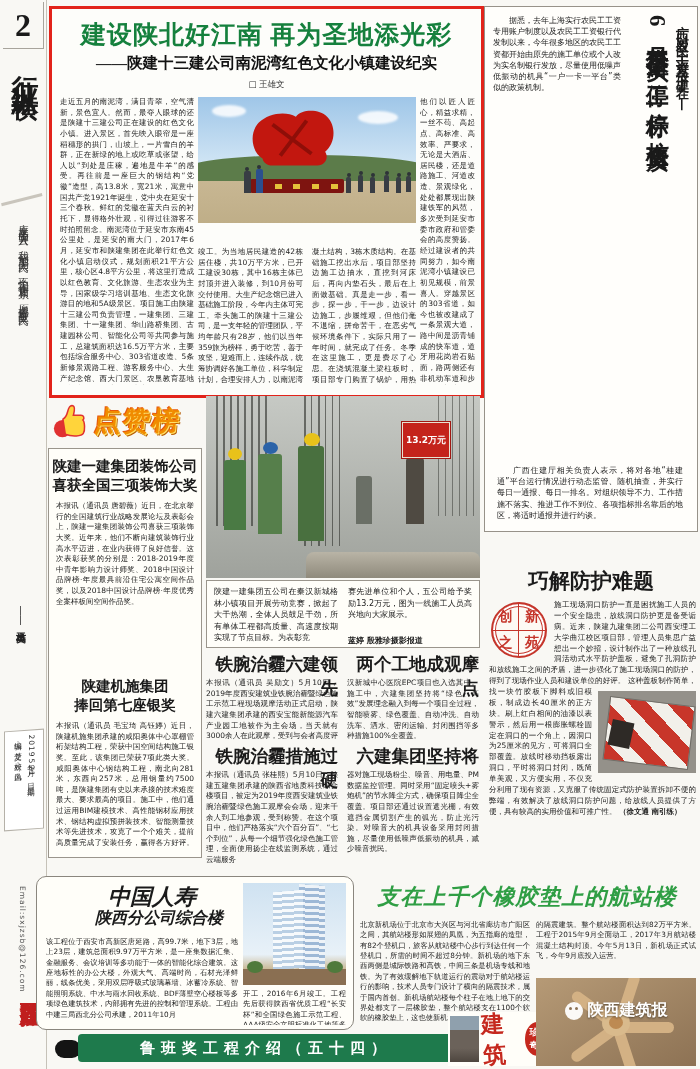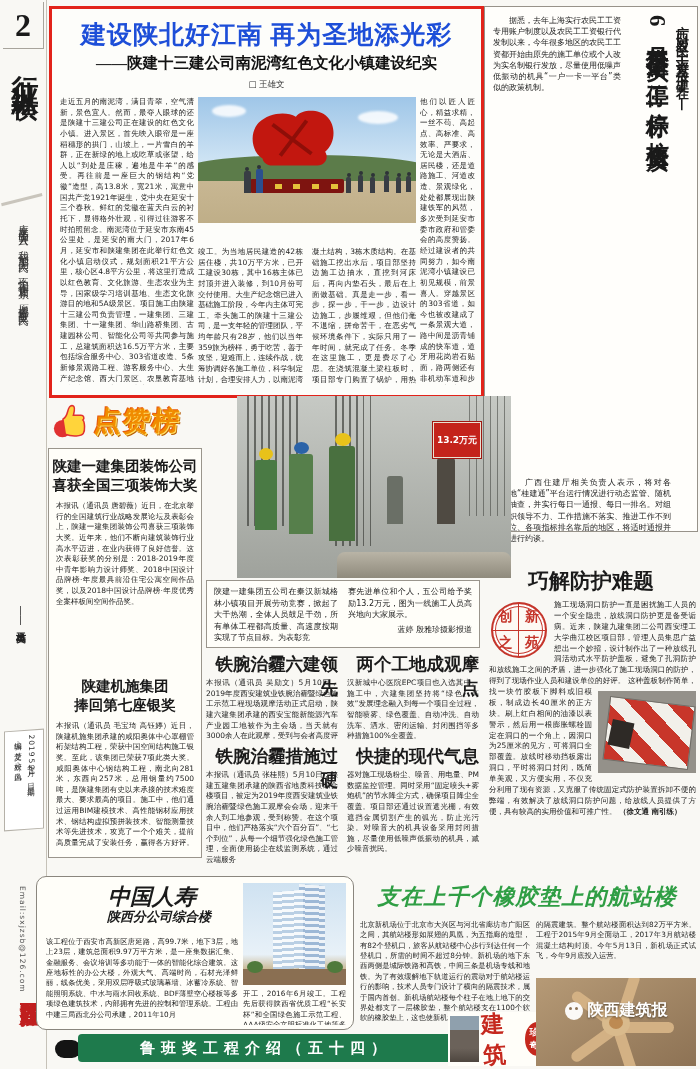--- a/index.html
+++ b/index.html
@@ -22,21 +22,21 @@
   #side-quote{left:16px;top:216px;height:380px;font-size:10.5px;letter-spacing:2px;color:#333;}
   #side-author{left:14px;top:606px;height:110px;font-size:9.5px;font-weight:bold;color:#222;}
   #side-edit{left:4px;top:730px;width:40px;height:100px;border:1px solid #b5b1a8;background:#fff;
              display:flex;justify-content:center;gap:3px;padding-top:4px;box-sizing:border-box;transform:skewY(-4deg);}
   #side-edit .ln{writing-mode:vertical-rl;font-size:7.5px;color:#333;letter-spacing:1px;}
   #side-email{left:18px;top:886px;height:86px;font-size:7.5px;color:#555;letter-spacing:1px;}
   #masthead{left:5px;top:984px;width:38px;height:84px;font-size:23px;font-weight:900;color:#c01f1f;line-height:1;letter-spacing:0;}
 
   
   #lead-box{left:49px;top:6px;width:429px;height:386px;border:3px solid #e2231a;background:#fdfdfa;}
-  #lead-head{left:0;top:9px;width:100%;font-size:25px;font-weight:900;color:#1d4ed8;letter-spacing:1px;}
+  #lead-head{left:0;top:9px;width:100%;font-size:25px;font-weight:900;color:#15803d;letter-spacing:1px;}
   #lead-sub{left:0;top:44px;width:100%;font-size:15.5px;font-weight:bold;color:#111;}
   #lead-byline{left:0;top:70px;width:100%;font-size:8.5px;color:#333;}
   #lead-c1{left:8px;top:88px;width:134px;height:288px;}
   #lead-photo{left:146px;top:88px;width:218px;height:126px;background:linear-gradient(#9fc6e8 0%,#cfe4f4 52%,#dfe8d8 58%,#c9b894 62%,#bfae88 100%);}
   .cloud{position:absolute;background:#fff;border-radius:50%;opacity:.85;filter:blur(1px);}
   #hills{position:absolute;left:-10px;top:58px;width:240px;height:26px;background:#5c7c4a;border-radius:50% 50% 0 0;}
   #emblem{position:absolute;left:40px;top:8px;width:108px;height:78px;}
   #emblem-base{position:absolute;left:52px;top:82px;width:94px;height:14px;background:#7e1410;border-radius:2px;
                display:flex;align-items:center;justify-content:space-around;}
   #emblem-base i{width:7px;height:5px;background:#e3c23a;display:block;}
@@ -46,21 +46,21 @@
             display:flex;justify-content:space-between;align-items:center;}
   #lead-c2{left:146px;top:238px;width:105px;height:138px;}
   #lead-c3{left:260px;top:238px;width:104px;height:138px;}
   #lead-c4{left:368px;top:88px;width:55px;height:288px;}
 
   
   #wage-box{left:484px;top:6px;width:212px;height:524px;border:1.5px solid #979289;background:#fffefb;}
   #wage-body{left:8px;top:8px;width:128px;height:444px;font-size:8px;}
   #wage-body p{margin:0 0 2px 0;text-indent:2em;line-height:1.4;text-align:justify;}
   #wage-wide{left:8px;top:454px;width:194px;height:60px;font-size:8px;}
-  #wage-wide p{margin:16px;text-indent:2em;line-height:1.4;text-align:justify;}
+  #wage-wide p{margin:4px;text-indent:2em;line-height:1.4;text-align:justify;}
   #wage-head{left:138px;top:8px;width:46px;height:446px;font-size:23px;font-weight:900;line-height:1.05;letter-spacing:2px;}
   #wage-kicker{left:186px;top:8px;width:20px;height:340px;font-size:13px;font-weight:bold;letter-spacing:5px;}
 
   
   #innov-h1{left:484px;top:540px;width:214px;font-size:21px;font-weight:900;}
   #innov-h2{left:484px;top:567px;width:214px;font-size:21px;font-weight:900;font-family:Liberation Mono, monospace;}
   #innov-body{left:489px;top:600px;width:207px;height:262px;font-size:7.5px;line-height:1.45;text-align:justify;}
   #innov-seal{float:left;width:52px;height:52px;margin:2px 7px 3px 2px;border:2px solid #c5352b;border-radius:50%;
               box-shadow:inset 0 0 0 2px #fff,inset 0 0 0 3px #c5352b;display:grid;grid-template-columns:1fr 1fr;
               background:#fdf9f4;}
@@ -79,45 +79,45 @@
   #praise-text{font-size:27px;font-weight:900;color:#f08c00;letter-spacing:2px;transform:skewX(-5deg);
                text-shadow:1px 1px 0 #ffe066,-1px -1px 0 #e8590c,2px 2px 0 #b55b00;}
   #praise-box{left:48px;top:448px;width:152px;height:408px;border:1px solid #9a958c;background:#fffef9;}
   .pr-title{position:absolute;left:0;width:100%;text-align:center;font-size:14.5px;font-weight:900;}
   #pr1-t1{top:8px;}  #pr1-t2{top:27px;}
   #pr1-body{position:absolute;left:7px;top:52px;width:138px;height:168px;}
   #pr2-t1{top:228px;} #pr2-t2{top:247px;}
   #pr2-body{position:absolute;left:7px;top:272px;width:138px;height:128px;}
 
   
-  #comp-photo{left:206px;top:396px;width:274px;height:182px;background:linear-gradient(#c6c9c4,#9fa29c);margin-left:31px;}
+  #comp-photo{left:206px;top:396px;width:274px;height:182px;background:linear-gradient(#c6c9c4,#9fa29c);}
   .rebar{position:absolute;top:0;background:repeating-linear-gradient(90deg,rgba(55,57,52,.65) 0 1.5px,transparent 1.5px 7px);}
   .worker{position:absolute;border-radius:3px 3px 0 0;}
   .helm{position:absolute;border-radius:50%;}
   #comp-sign{position:absolute;left:196px;top:26px;width:46px;height:34px;background:#c4231b;border:1px solid #e8e2d2;
              color:#fff;font-size:9px;font-weight:bold;display:flex;align-items:center;justify-content:center;
              box-shadow:0 0 0 1px #a01812;}
   #comp-cap{left:206px;top:580px;width:274px;height:68px;border:1px solid #9a958c;background:#fffef9;
             display:flex;gap:10px;padding:5px 7px;box-sizing:border-box;}
   #comp-cap .cc{font-size:8px;line-height:1.45;text-align:justify;flex:1;}
-  #comp-credit{display:block;text-align:right;font-weight:normal;margin-top:3px;}
+  #comp-credit{display:block;font-weight:bold;margin-top:14px;}
 
   
   .hl{position:absolute;font-size:17.5px;font-weight:900;text-align:right;width:132px;}
   #sx-hl1{left:206px;top:652px;} #sx-hl2{left:347px;top:652px;}
   #sx-c1{left:206px;top:678px;width:132px;height:62px;}
   #sx-c2{left:347px;top:678px;width:132px;height:62px;}
   #wj-hl1{left:206px;top:744px;} #wj-hl2{left:347px;top:744px;}
   #wj-c1{left:206px;top:770px;width:132px;height:100px;}
   #wj-c2{left:347px;top:770px;width:132px;height:100px;}
 
   
   #luban-box{left:36px;top:876px;width:316px;height:152px;border:1.5px solid #8a867e;border-radius:10px;background:#fffef9;}
   #luban-t1{left:10px;top:5px;width:210px;font-size:22px;font-weight:900;font-style:italic;text-align:center;}
-  #luban-t2{left:2px;top:31px;width:240px;font-size:13px;font-weight:900;font-style:italic;text-align:center;}
+  #luban-t2{left:2px;top:31px;width:240px;font-size:16px;font-weight:900;font-style:italic;text-align:center;}
   #luban-c1{left:9px;top:60px;width:192px;height:86px;font-size:7.3px;}
   #luban-photo{left:206px;top:6px;width:103px;height:102px;background:linear-gradient(#cfe2f1,#e8f1f8 70%,#c9b894 85%,#8a6f52);}
   .tower{position:absolute;}
   #luban-c2{left:206px;top:112px;width:103px;height:36px;font-size:7.3px;}
   #luban-banner{left:78px;top:1034px;width:376px;height:28px;background:#1e7a4c;border-radius:4px;color:#fff;
                 font-size:15px;font-weight:bold;letter-spacing:6px;display:flex;align-items:center;justify-content:center;}
   #corner-pill{left:55px;top:1040px;width:26px;height:18px;border-radius:9px;background:#141414;}
 
   
   #term-title{left:356px;top:882px;width:342px;font-size:22px;font-weight:900;font-style:italic;color:#2f9e44;text-align:center;letter-spacing:1px;}
@@ -258,21 +258,21 @@
       <span id="comp-credit">蓝婷 殷雅珍摄影报道</span>
     </div>
   </div>
 
   <div id="sx-hl1" class="hl serif">铁腕治霾六建领先</div>
   <div id="sx-hl2" class="hl serif">两个工地成观摩点</div>
   <div id="sx-c1" class="abs body-text">本报讯（通讯员 吴励文）5月10日，2019年度西安建筑业铁腕治霾暨绿色施工示范工程现场观摩活动正式启动，陕建六建集团承建的西安宝能新能源汽车产业园工地被作为主会场，当天就有3000余人在此观摩，受到与会者高度评价。本次观摩共有7个工地，六建集团承建的秦</div>
   <div id="sx-c2" class="abs body-text">汉新城中心医院EPC项目也入选其中。施工中，六建集团坚持将“绿色、高效”发展理念融入到每一个项目全过程，智能喷雾、绿色覆盖、自动冲洗、自动洗车、洒水、密闭运输、封闭围挡等多种措施100%全覆盖。</div>
 
   <div id="wj-hl1" class="hl serif">铁腕治霾措施过硬</div>
-  <div id="wj-hl2" class="hl serif">快捷的现代气息</div>
+  <div id="wj-hl2" class="hl serif">六建集团坚持将</div>
   <div id="wj-c1" class="abs body-text">本报讯（通讯员 张桂熙）5月10日，陕建五建集团承建的陕西省地质科技综合楼项目，被定为2019年度西安建筑业铁腕治霾暨绿色施工观摩会会场，迎来千余人到工地参观，受到称赞。在这个项目中，他们严格落实“六个百分百”、“七个到位”，从每一个细节强化绿色施工管理，全面使用扬尘在线监测系统，通过云端服务</div>
   <div id="wj-c2" class="abs body-text">器对施工现场粉尘、噪音、用电量、PM数据监控管理。同时采用“固定喷头+雾炮机”的节水降尘方式，确保项目降尘全覆盖。项目部还通过设置遮光棚，有效遮挡金属切割产生的弧光，防止光污染。对噪音大的机具设备采用封闭措施，尽量使用低噪声低振动的机具，减少噪音扰民。</div>
 
   <div id="luban-box" class="abs">
     <div id="luban-t1" class="abs serif">中国人寿</div>
     <div id="luban-t2" class="abs serif">陕西分公司综合楼</div>
     <div id="luban-c1" class="abs body-text">该工程位于西安市高新区唐延路，高99.7米，地下3层，地上23层，建筑总面积9.97万平方米，是一座集数据汇集、金融服务、会议培训等多功能于一体的智能化综合建筑。这座地标性的办公大楼，外观大气、高端时尚，石材光泽鲜丽，线条优美，采用双层呼吸式玻璃幕墙、冰蓄冷系统、智能照明系统、中水与雨水回收系统、BDF薄壁空心楼板等多项绿色建筑技术，内部拥有先进的控制和管理系统。工程由中建三局西北分公司承建，2011年10月</div>
     <div id="luban-photo" class="ph">
       <span class="tower" style="left:56px;top:2px;width:26px;height:86px;transform:skewY(4deg);background:repeating-linear-gradient(180deg,#eef3f8 0 3px,#9db8d6 3px 6px);"></span>
       <span class="tower" style="left:30px;top:8px;width:30px;height:78px;transform:skewY(-5deg);background:repeating-linear-gradient(180deg,#f7fafc 0 3px,#b9cfe4 3px 6px);"></span>

